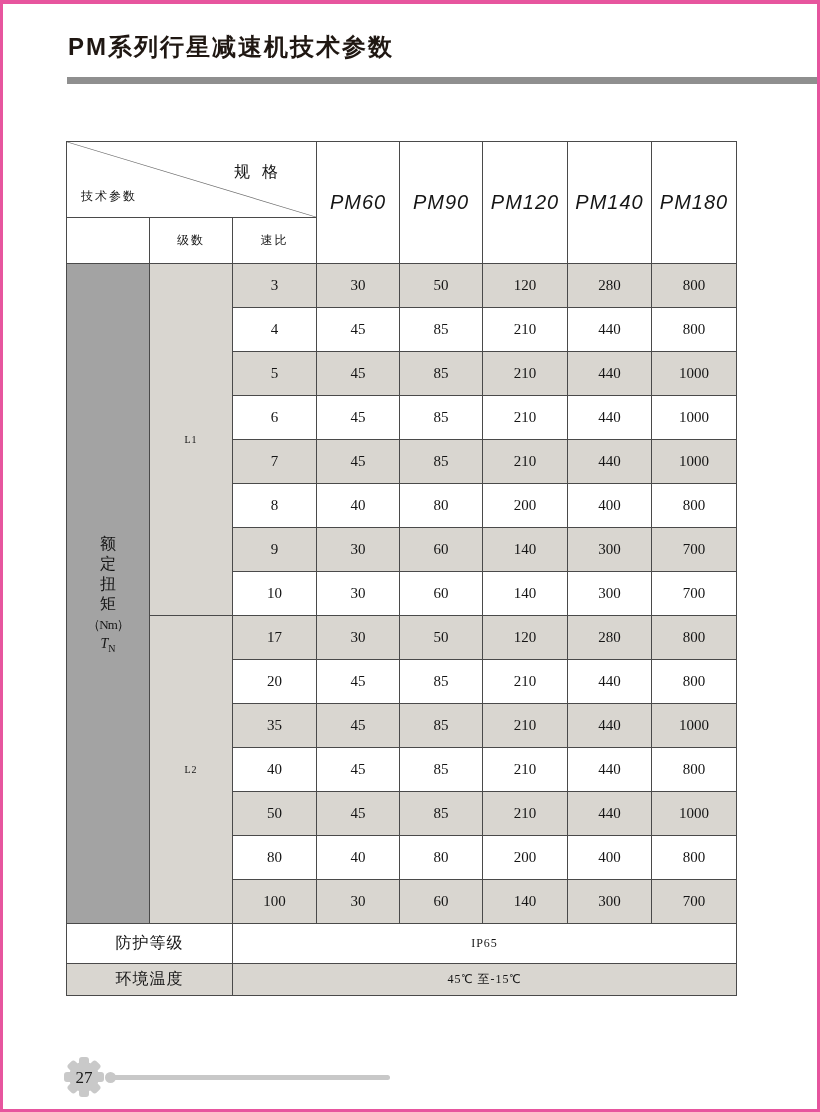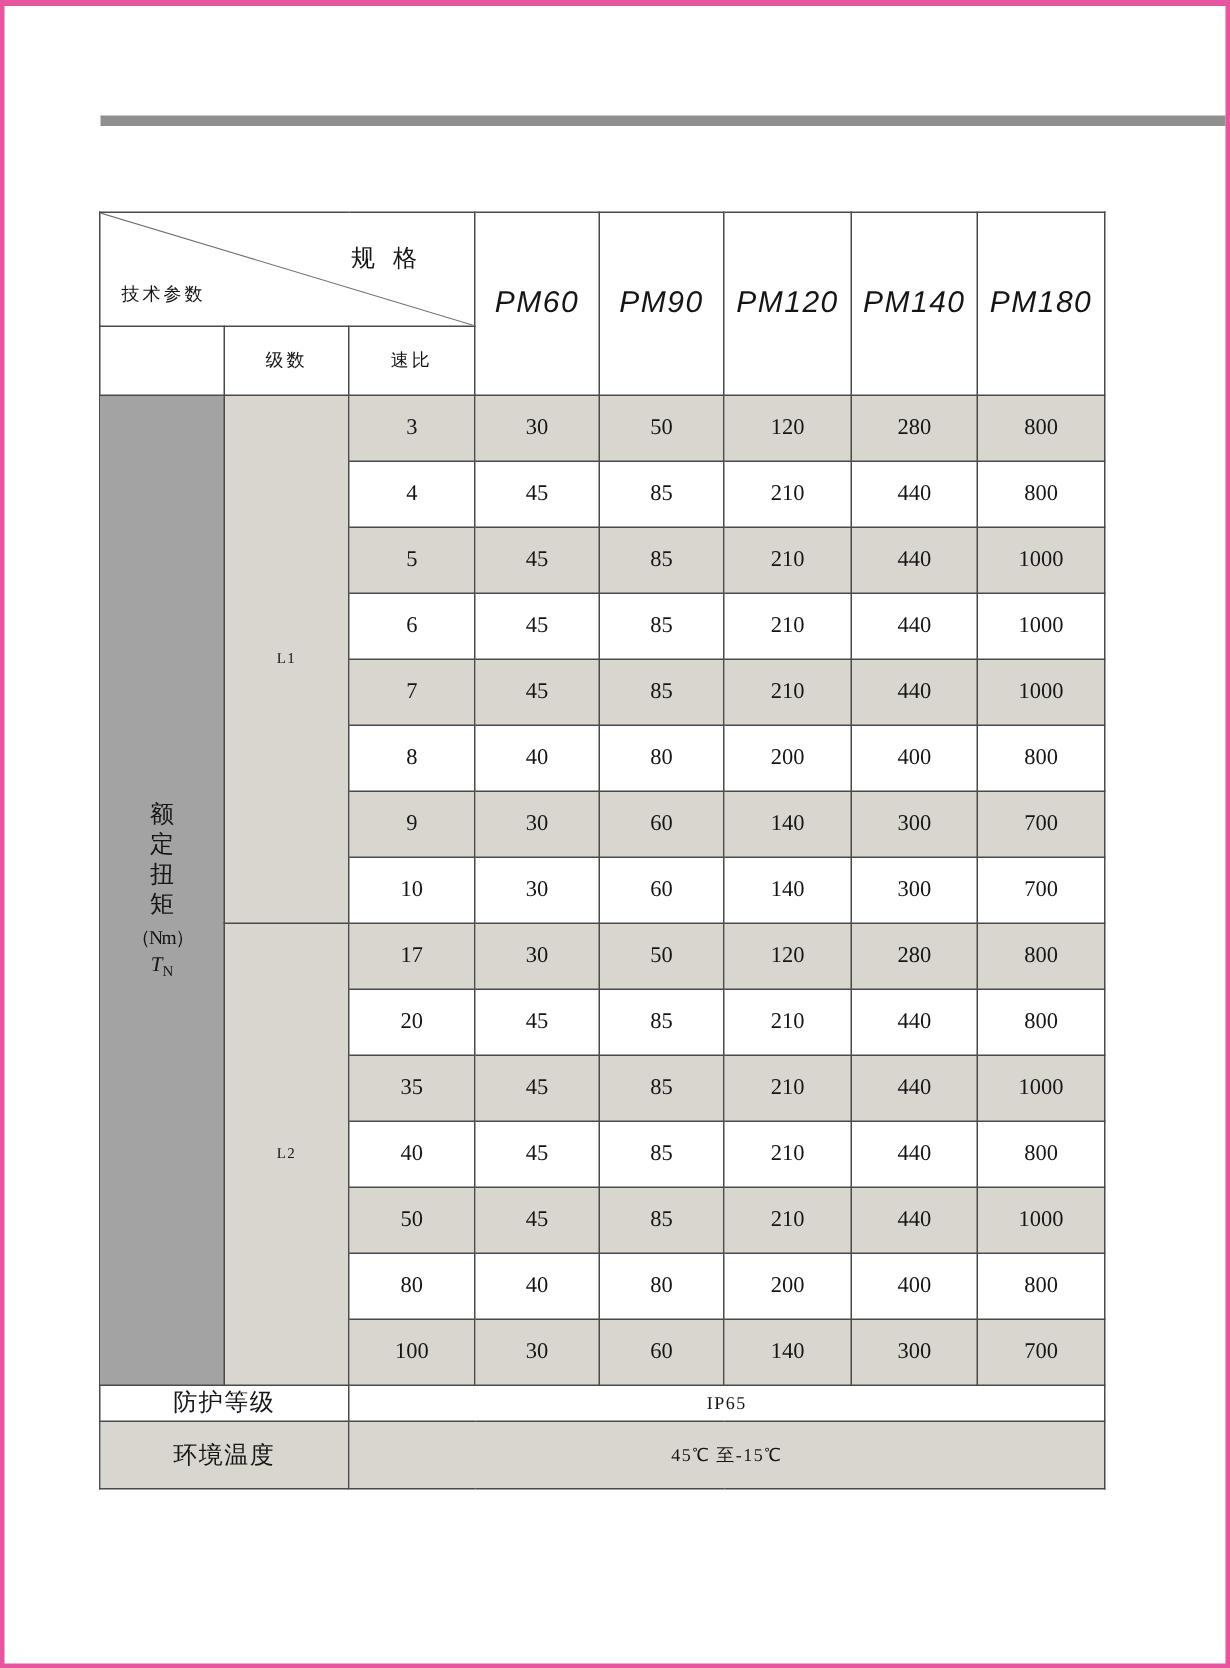--- a/index.html
+++ b/index.html
@@ -40,22 +40,22 @@
   }
   table.spec td, table.spec th{
     border:1px solid var(--line);
     text-align:center;vertical-align:middle;
     padding:0;font-weight:normal;color:#151515;
     overflow:hidden;
   }
   .r-head1{height:76px;}
   .r-head2{height:46px;}
   .r-data{height:44px;}
-  .r-foot1{height:24px;}
-  .r-foot2{height:45px;}
+  .r-foot1{height:40px;}
+  .r-foot2{height:32px;}
   .shade{background:var(--shade);}
   .model-head{
     font-family:"Liberation Sans",sans-serif;
     font-size:20px;letter-spacing:1px;font-style:italic;
   }
   .subhead{font-size:12px;letter-spacing:2px;}
   .diagonal-cell{position:relative;}
   .diagonal-cell svg{position:absolute;left:0;top:0;width:100%;height:100%;display:block;}
   .corner-top{
     position:absolute;top:20px;right:34px;
@@ -89,20 +89,21 @@
   .footer-line .knob{
     position:absolute;left:-3px;top:-3px;width:11px;height:11px;
     border-radius:50%;background:var(--foot-gray);
   }
 </style>
 </head>
 <body>
 
 <div class="page">
 
+  <h1 class="page-title">PM系列行星减速机技术参数</h1>
   <div class="title-bar"></div>
 
   <table class="spec">
     <colgroup>
       <col style="width:83px">
         <col style="width:83px">
         <col style="width:84px">
       <col style="width:83px">
         <col style="width:83px">
         <col style="width:85px">
@@ -260,14 +261,29 @@
           <td class="foot-label" colspan="2">防护等级</td>
           <td class="foot-value" colspan="6">IP65</td>
         </tr>
         <tr class="r-foot2">
           <td class="foot-label shade" colspan="2">环境温度</td>
           <td class="foot-value shade" colspan="6">45℃ 至-15℃</td>
         </tr>
       </tbody>
   </table>
 
+  <div class="page-footer">
+    <svg width="46" height="46" viewBox="0 0 46 46">
+      <g fill="#c9c9c9">
+        <rect x="18" y="3" width="10" height="40" rx="3"></rect>
+        <rect x="18" y="3" width="10" height="40" rx="3" transform="rotate(45 23 23)"></rect>
+        <rect x="18" y="3" width="10" height="40" rx="3" transform="rotate(90 23 23)"></rect>
+        <rect x="18" y="3" width="10" height="40" rx="3" transform="rotate(135 23 23)"></rect>
+        <circle cx="23" cy="23" r="15"></circle>
+      </g>
+      <text x="23" y="29" text-anchor="middle" font-size="17" fill="#1a1a1a">27</text>
+    </svg>
+    <div class="footer-line">
+      <span class="knob"></span>
+    </div>
+  </div>
 
 </div>
 
 </body></html>

